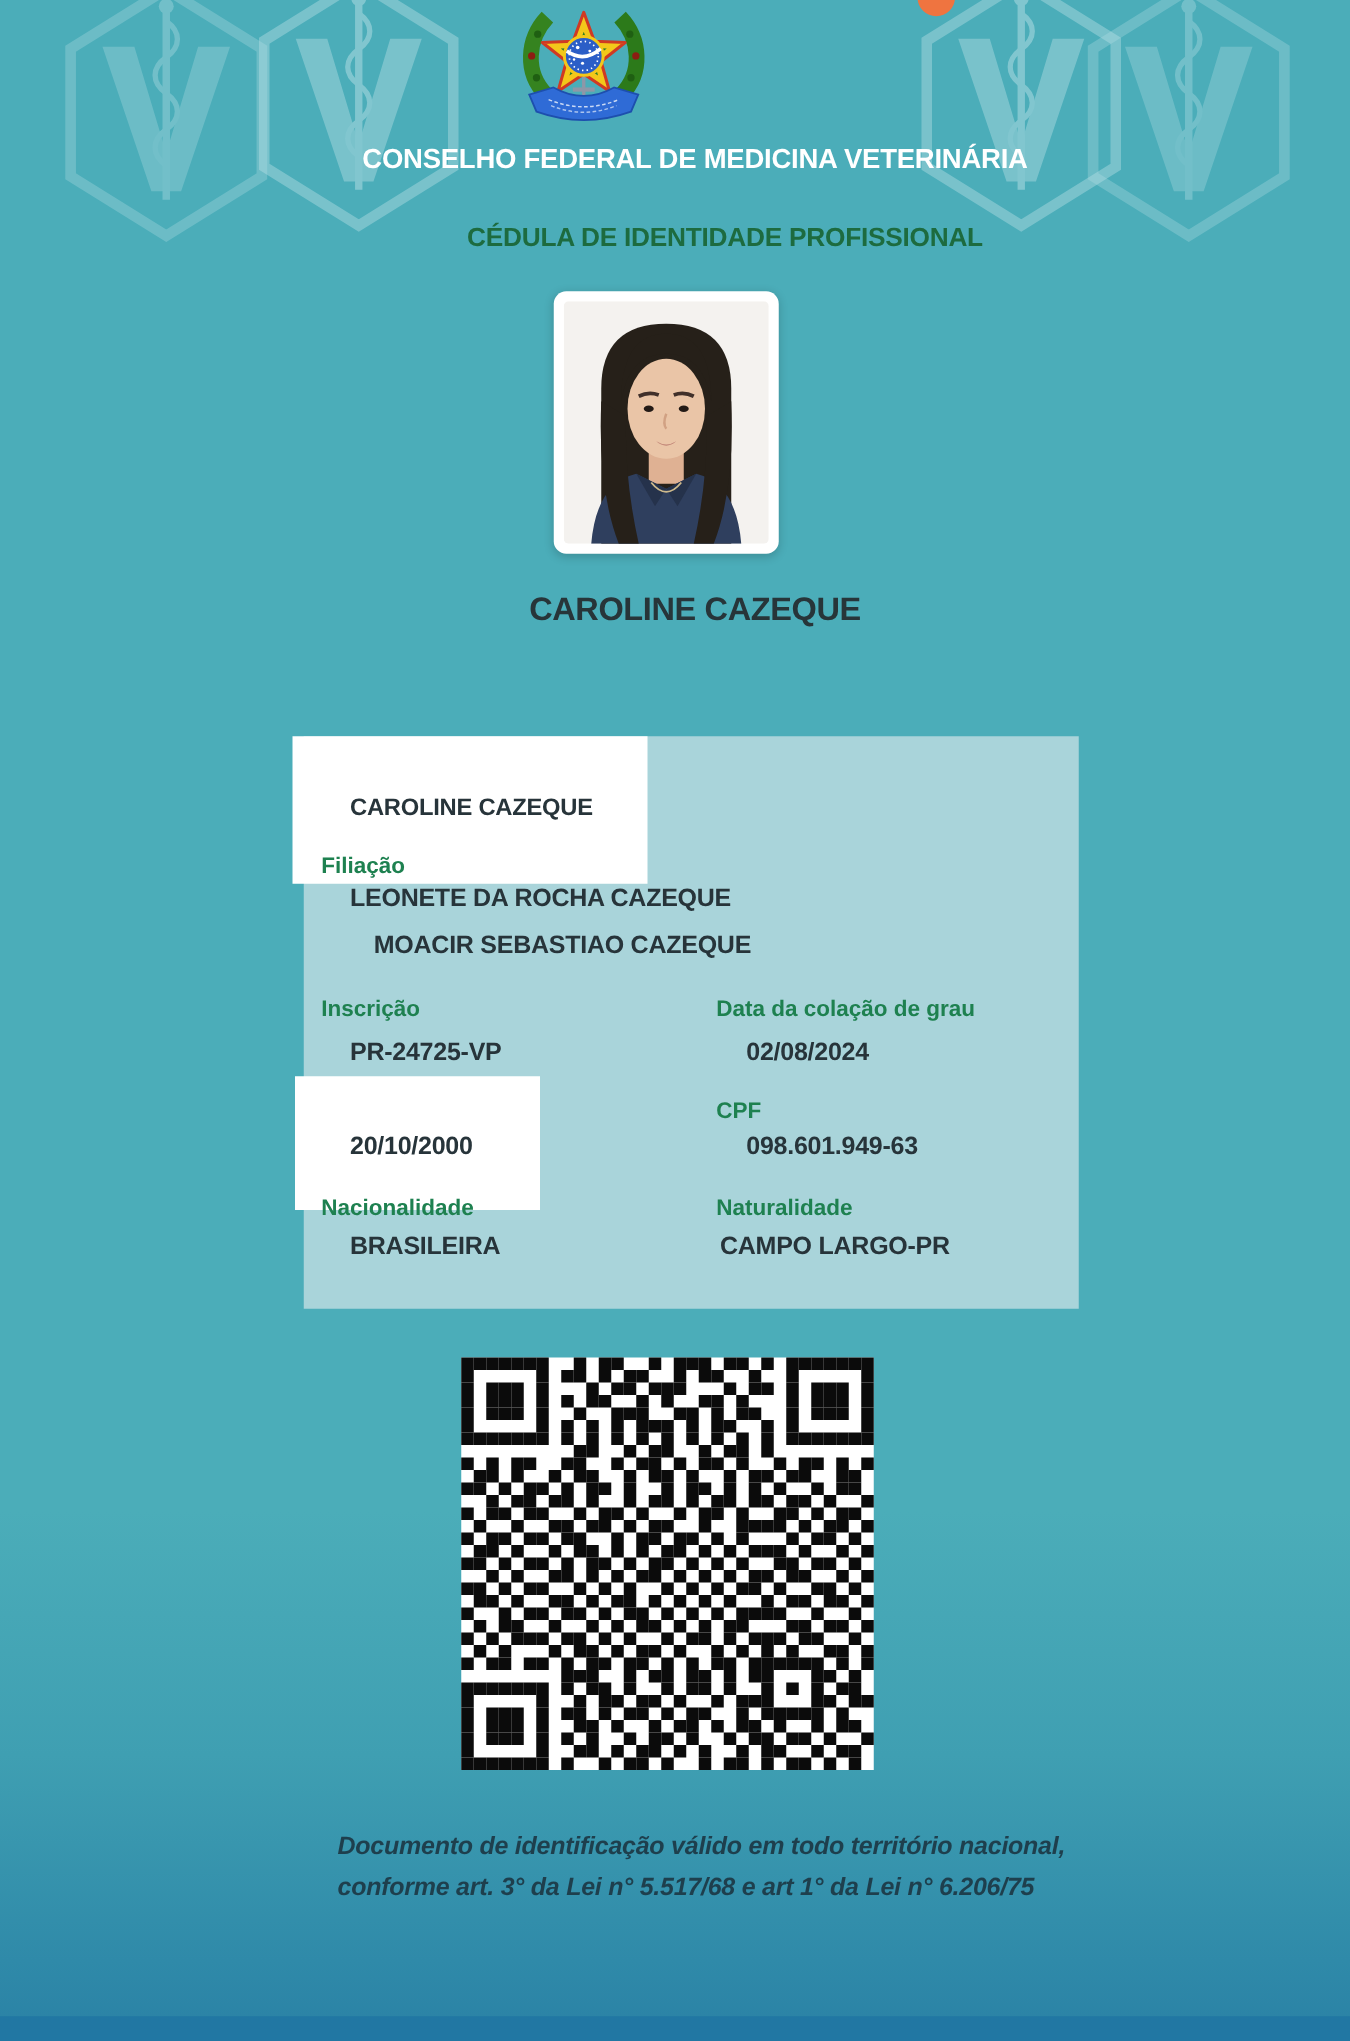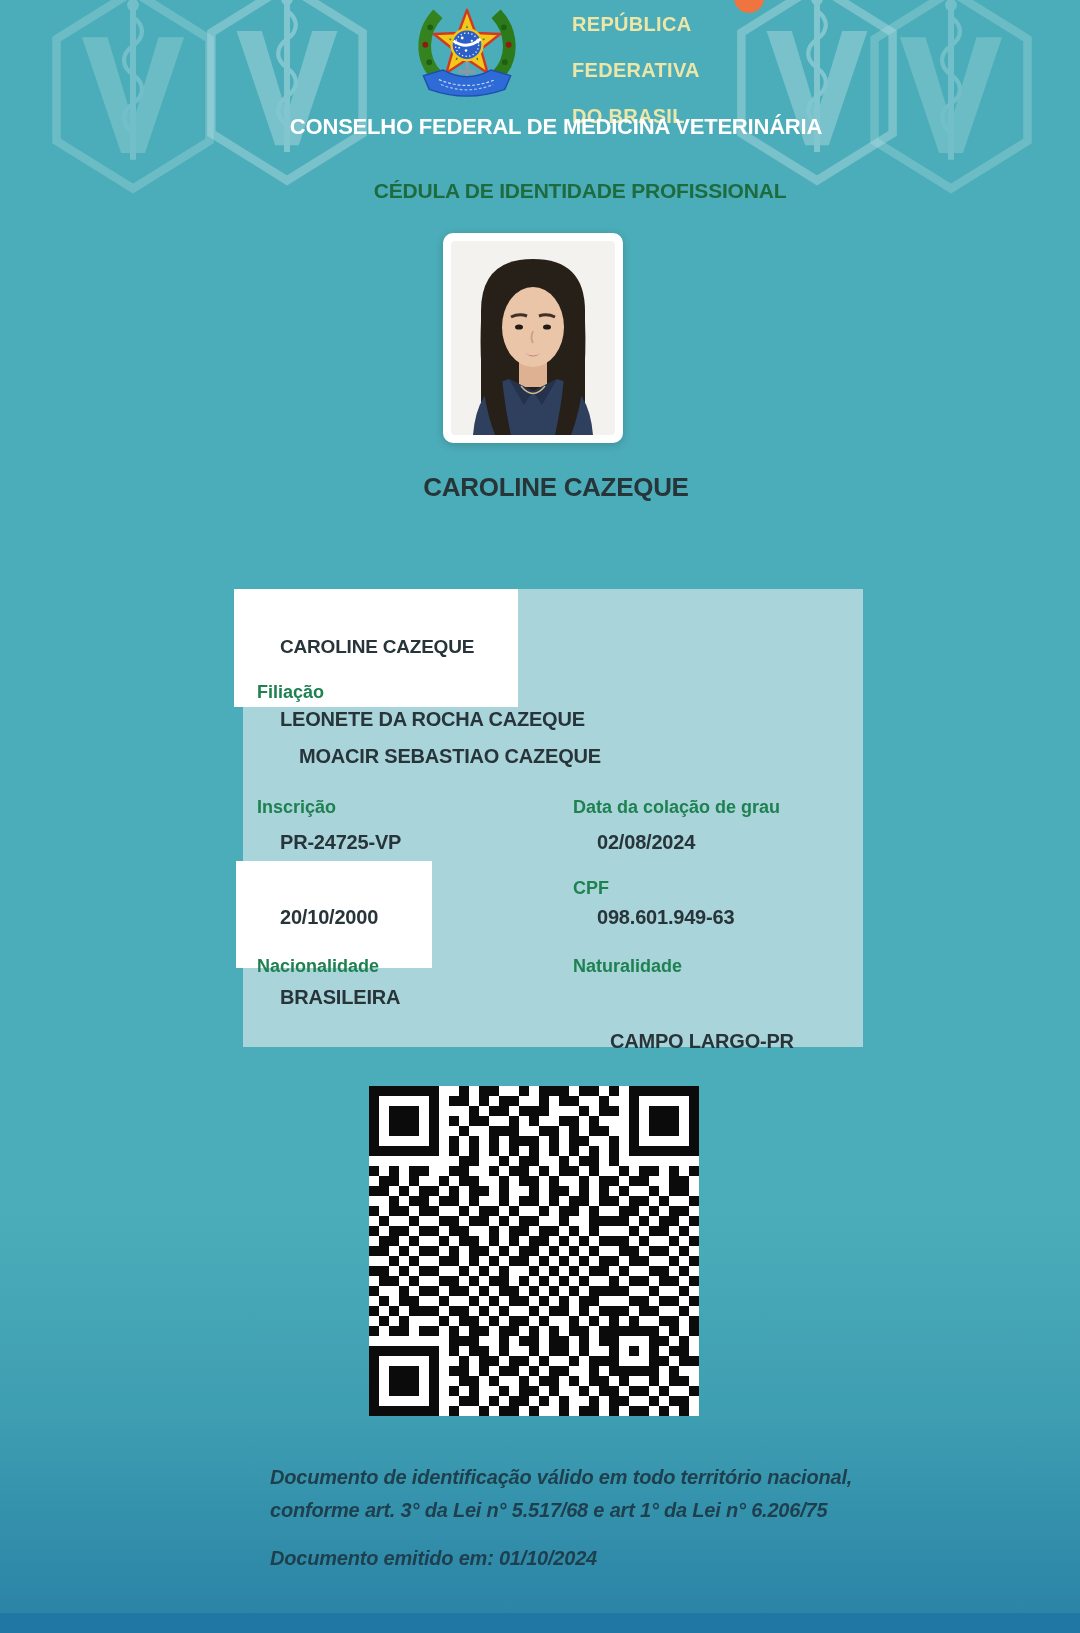--- a/index.html
+++ b/index.html
@@ -91,23 +91,20 @@
     <path d="M51 40 Q65 50 79 38" stroke="#ffffff" stroke-width="3" fill="none"></path>
     <circle cx="60" cy="37" r="1.5" fill="#fff"></circle>
       <circle cx="70" cy="40" r="1.2" fill="#fff"></circle>
     <circle cx="64" cy="50" r="1.3" fill="#fff"></circle>
       <circle cx="57" cy="47" r="1" fill="#fff"></circle>
     <path d="M20 76 L40 70 Q65 84 90 70 L110 76 L104 90 Q65 104 26 90 Z" fill="#2f6bd6" stroke="#1d4fae" stroke-width="1.5"></path>
     <path d="M36 80 Q65 92 94 80" stroke="rgba(255,255,255,.75)" stroke-width="1.2" stroke-dasharray="3 2" fill="none"></path>
     <path d="M38 85 Q65 96 92 85" stroke="rgba(255,255,255,.6)" stroke-width="1.2" stroke-dasharray="3 2" fill="none"></path>
   </svg>
 
-  <div class="republic"><span>REPÚBLICA</span><br>
-    <span>FEDERATIVA</span><br>
-    <span>DO BRASIL</span></div>
 
   <div class="center-line council">CONSELHO FEDERAL DE MEDICINA VETERINÁRIA</div>
   <div class="center-line doc-title">CÉDULA DE IDENTIDADE PROFISSIONAL</div>
 
   <div class="photo-frame">
     <svg width="164" height="194" viewBox="0 0 164 194" style="border-radius:4px;display:block">
       <rect width="164" height="194" fill="#f4f2ef"></rect>
       <path d="M30 194 L30 70 Q30 18 82 18 Q134 18 134 70 L134 194 Z" fill="#262019"></path>
       <rect x="68" y="116" width="28" height="30" fill="#dfb193"></rect>
       <path d="M22 194 Q26 146 58 138 L82 150 L106 138 Q138 146 142 194 Z" fill="#2f3f5e"></path>
@@ -143,21 +140,21 @@
     <div class="val" style="left:354px;top:242px;">02/08/2024</div>
 
     <div class="whitebox" style="left:-7px;top:272px;width:196px;height:107px;"></div>
     <div class="val" style="left:37px;top:317px;">20/10/2000</div>
     <div class="lbl" style="left:330px;top:289px;">CPF</div>
     <div class="val" style="left:354px;top:317px;">098.601.949-63</div>
 
     <div class="lbl" style="left:14px;top:367px;">Nacionalidade</div>
     <div class="val" style="left:37px;top:397px;">BRASILEIRA</div>
     <div class="lbl" style="left:330px;top:367px;">Naturalidade</div>
-    <div class="val" style="left:367px;top:397px;margin-top:44px;">CAMPO LARGO-PR</div>
+    <div class="val" style="left:333px;top:397px;">CAMPO LARGO-PR</div>
   </div>
 
   <div class="qr" id="qr" style="grid-template-columns: repeat(33, 10px); grid-template-rows: repeat(33, 10px);">
       <div class="m1"></div>
       <div class="m1"></div>
       <div class="m1"></div>
       <div class="m1"></div>
       <div class="m1"></div>
       <div class="m1"></div>
       <div class="m1"></div>
@@ -1240,16 +1237,15 @@
       <div class="m1"></div>
       <div></div>
       <div class="m1"></div>
       <div></div>
       <div class="m1"></div>
       <div></div>
     </div>
 
   <div class="footer-line" style="top:1466px;">Documento de identificação válido em todo território nacional,</div>
   <div class="footer-line" style="top:1499px;font-style:italic;">conforme art. 3° da Lei n° 5.517/68 e art 1° da Lei n° 6.206/75</div>
-  <div class="footer-line" style="top:1547px;">Documento emitido em: 01/10/2024</div>
 
   <div class="bottom-bar"></div>
 </div>
 
 </body></html>

